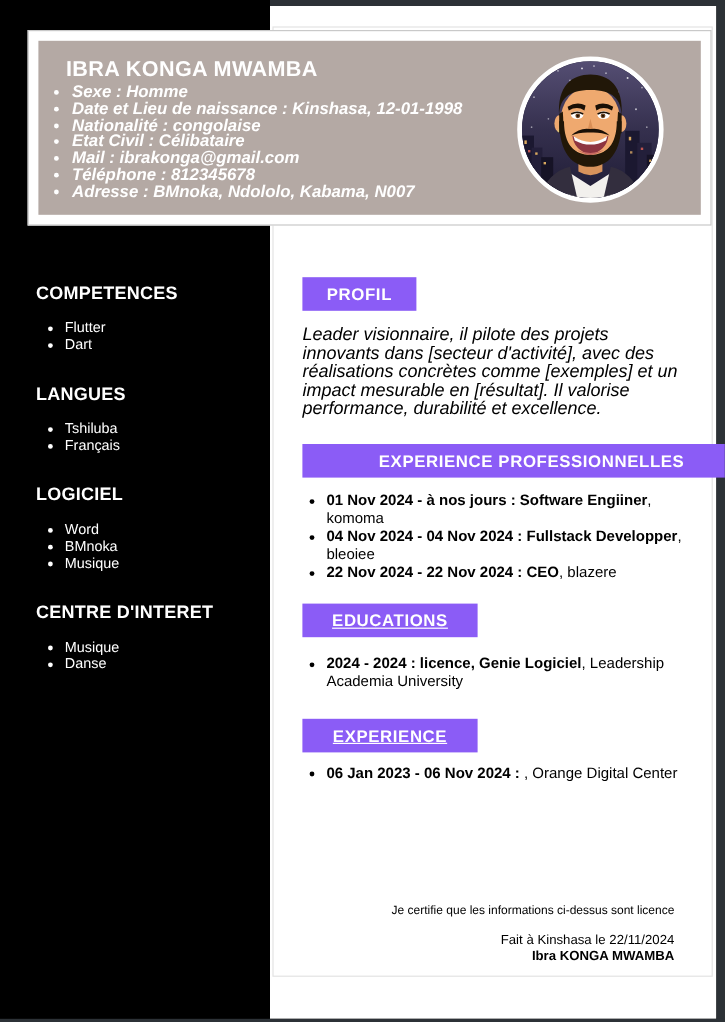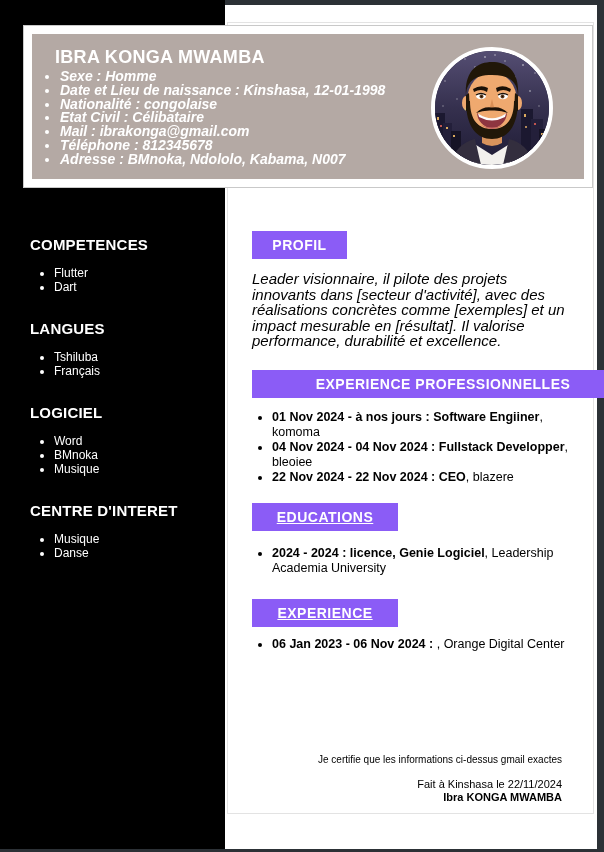--- a/index.html
+++ b/index.html
@@ -201,16 +201,16 @@
     <li><span class="b">2024 - 2024 : licence, Genie Logiciel</span><span>, Leadership Academia University</span></li>
   </ul>
 
   <div class="sec-title w-md mt-form">EXPERIENCE</div>
   <ul class="items mt-form-items">
     <li><span class="b">06 Jan 2023 - 06 Nov 2024 :</span><span> , Orange Digital Center</span></li>
   </ul>
 </div>
 
 <div class="footer">
-  <p class="certify">Je certifie que les informations ci-dessus gmail exactes</p>
+  <p class="certify">Je certifie que les informations ci-dessus sont licence</p>
   <p class="place-date">Fait à Kinshasa le 22/11/2024</p>
   <p class="signature">Ibra KONGA MWAMBA</p>
 </div>
 
 </body></html>

